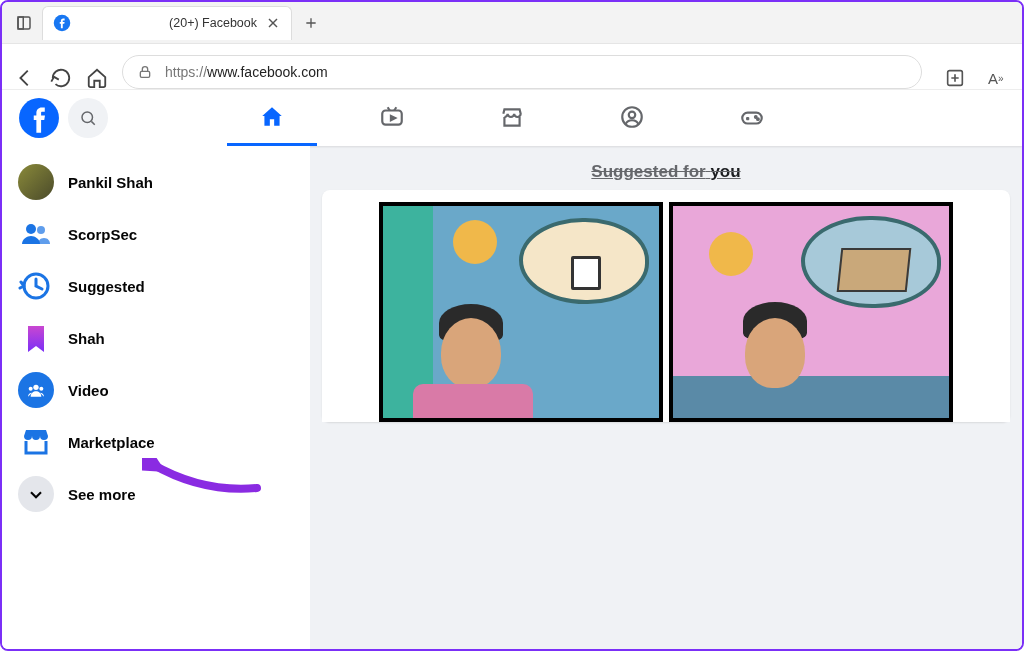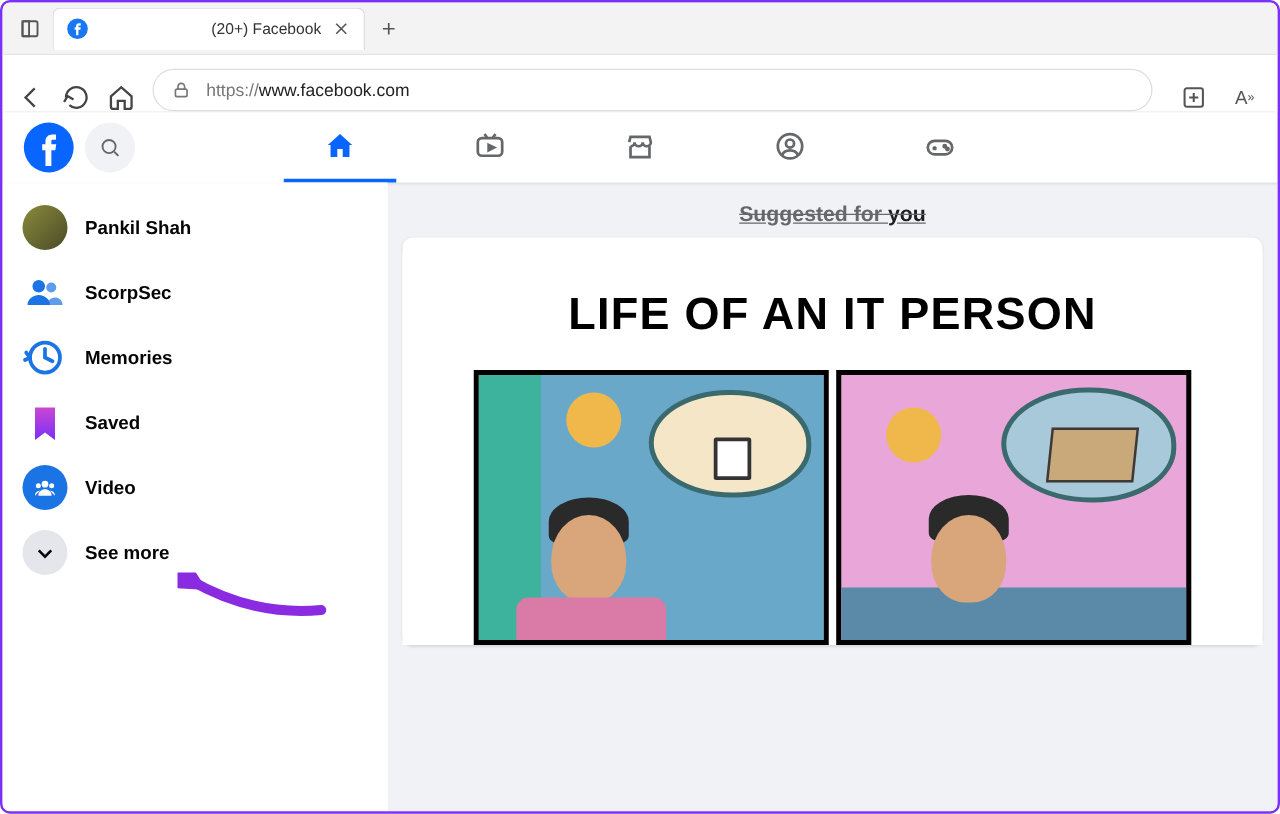--- a/index.html
+++ b/index.html
@@ -228,46 +228,55 @@
       <div class="si-label">ScorpSec</div>
     </div>
     <div class="side-item">
       <div class="si-icon memories-ic">
         <svg viewBox="0 0 36 36" width="36" height="36" fill="none" stroke="currentColor" stroke-width="3">
             <circle cx="18" cy="18" r="12"></circle>
             <polyline points="18 11 18 18 24 21" stroke-linecap="round"></polyline>
             <path d="M6 18l-3-4m3 4l-4 2" stroke-linecap="round"></path>
           </svg>
       </div>
-      <div class="si-label">Memories</div>
+      <div class="si-label">Suggested</div>
     </div>
     <div class="side-item">
       <div class="si-icon">
         <svg viewBox="0 0 36 36" width="36" height="36">
             <defs>
               <linearGradient id="savedGrad" x1="0" y1="0" x2="0" y2="1">
                 <stop offset="0" stop-color="#c947d1"></stop>
                 <stop offset="1" stop-color="#7b2ff7"></stop>
               </linearGradient>
             </defs>
             <path d="M10 6h16v26l-8-6-8 6z" fill="url(#savedGrad)"></path>
           </svg>
       </div>
-      <div class="si-label">Saved</div>
+      <div class="si-label">Shah</div>
     </div>
     <div class="side-item">
       <div class="si-icon groups-ic">
         <svg viewBox="0 0 36 36" width="24" height="24" fill="currentColor">
             <circle cx="18" cy="14" r="4"></circle>
             <circle cx="10" cy="16" r="3"></circle>
             <circle cx="26" cy="16" r="3"></circle>
             <path d="M6 28c0-4 3-6 6-6m12 0c3 0 6 2 6 6M10 28c0-5 4-8 8-8s8 3 8 8z"></path>
           </svg>
       </div>
       <div class="si-label">Video</div>
+    </div>
+    <div class="side-item">
+      <div class="si-icon market-ic">
+        <svg viewBox="0 0 36 36" width="36" height="36" fill="currentColor">
+            <path d="M6 12l2-6h20l2 6a4 4 0 0 1-4 4 4 4 0 0 1-4-4 4 4 0 0 1-4 4 4 4 0 0 1-4-4 4 4 0 0 1-4 4 4 4 0 0 1-4-4z"></path>
+            <path d="M8 17v12h20V17" fill="none" stroke="currentColor" stroke-width="3"></path>
+          </svg>
+      </div>
+      <div class="si-label">Marketplace</div>
     </div>
     <div class="side-item">
       <div class="si-icon seemore-ic">
         <svg viewBox="0 0 24 24" width="20" height="20" fill="none" stroke="currentColor" stroke-width="2.5">
             <polyline points="6 10 12 16 18 10"></polyline>
           </svg>
       </div>
       <div class="si-label">See more</div>
     </div>
 
@@ -280,21 +289,20 @@
           </defs>
           <path d="M115 30 Q 60 35 10 6" stroke="#8a2be2" stroke-width="8" fill="none" marker-end="url(#arr)" stroke-linecap="round"></path>
         </svg>
     </div>
   </div>
 
   <div class="feed">
     <div class="sugg"><span>Suggested for</span> <span class="black" style="text-decoration:none;">you</span></div>
     <div class="post">
       <div class="post-image">
-        <h1>LIFE OF AN IT PERSON</h1>
         <div class="comic">
           <div class="panel p1">
             <div class="sun"></div>
             <div class="bubble">
                 <div class="chair"></div>
               </div>
             <div class="person-hair"></div>
             <div class="person-head"></div>
             <div class="shirt"></div>
           </div>

